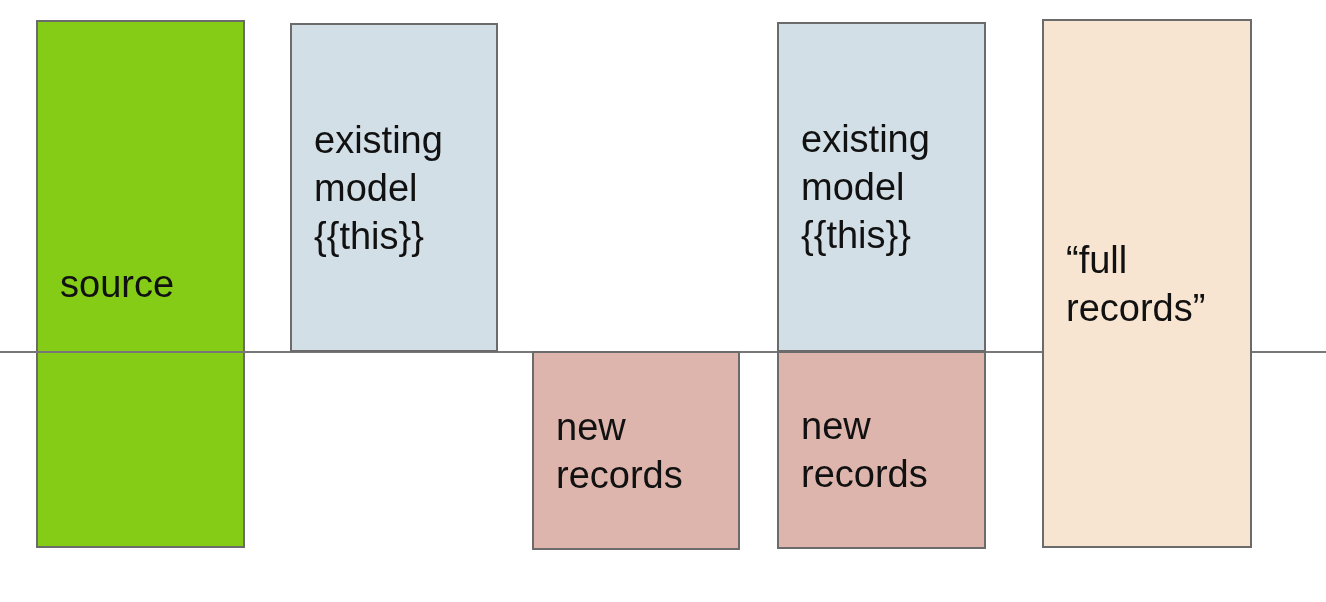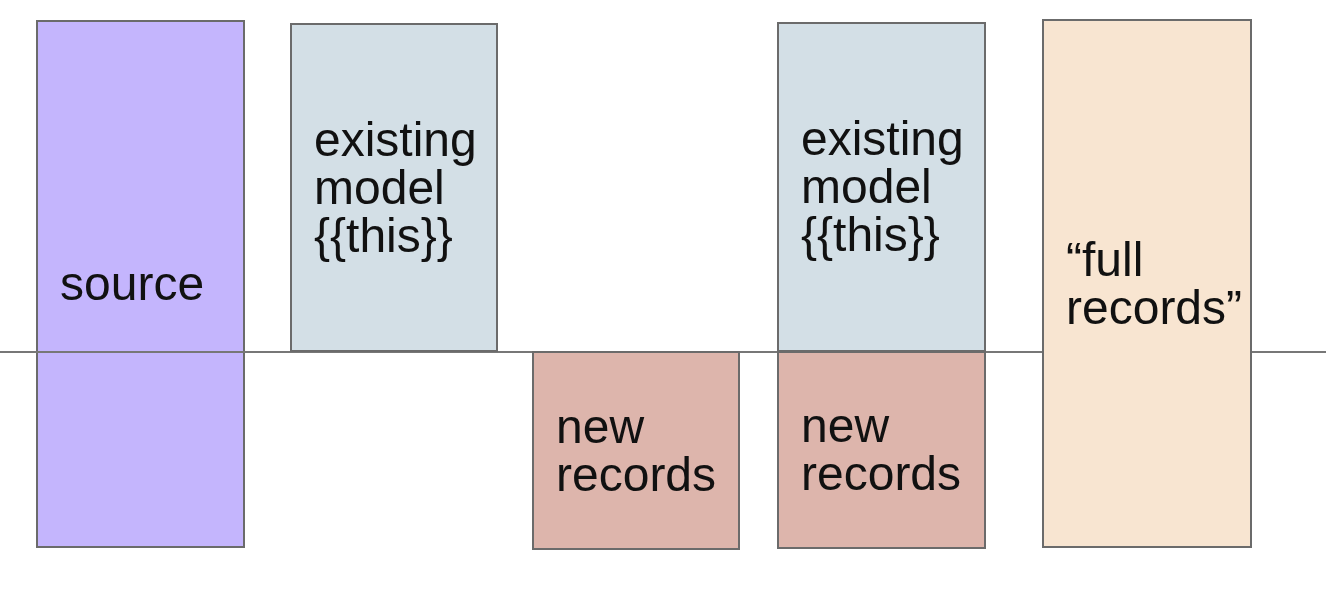--- a/index.html
+++ b/index.html
@@ -17,39 +17,39 @@
     color: #111111;
   }
   .box {
     position: absolute;
     box-sizing: border-box;
     border: 2px solid #6b6b6b;
     display: flex;
     flex-direction: column;
     justify-content: center;
     padding-left: 22px;
-    font-size: 48px;
+    font-size: 38px;
     line-height: 48px;
     z-index: 3;
   }
   .box .line {
     display: block;
     white-space: nowrap;
   }
   .divider {
     position: absolute;
     left: 0;
     top: 351px;
     width: 1326px;
     height: 2px;
     background: #777777;
     z-index: 2;
   }
   
-  .box-source   { left: 36px;   top: 20px;  width: 209px; height: 528px; background: #c4b5fd; z-index: 1; }
+  .box-source   { left: 36px;   top: 20px;  width: 209px; height: 528px; background: #84cc16; z-index: 1; }
   .box-em1      { left: 290px;  top: 23px;  width: 208px; height: 329px; background: #d3dfe6; }
   .box-nr1      { left: 532px;  top: 351px; width: 208px; height: 199px; background: #ddb5ac; }
   .box-em2      { left: 777px;  top: 22px;  width: 209px; height: 330px; background: #d3dfe6; }
   .box-nr2      { left: 777px;  top: 351px; width: 209px; height: 198px; background: #ddb5ac; }
   .box-refresh  { left: 1042px; top: 19px;  width: 210px; height: 529px; background: #f8e5d1; }
 </style>
 </head>
 <body>
 
 <div class="canvas">

